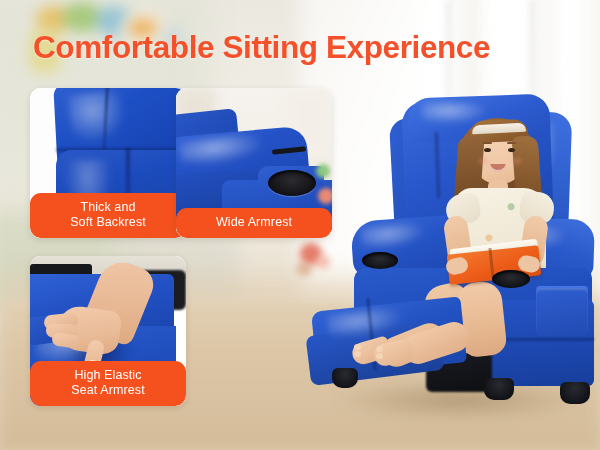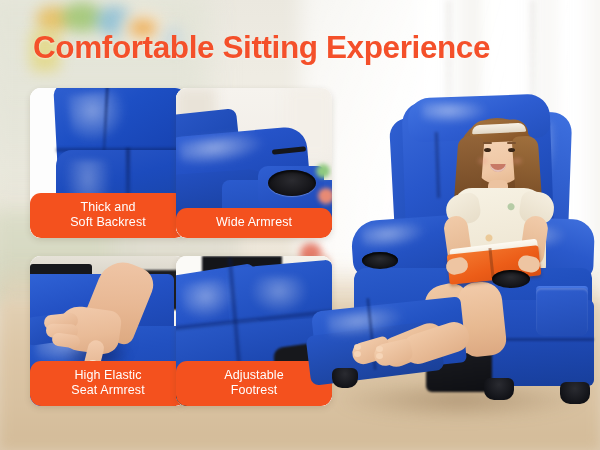--- a/index.html
+++ b/index.html
@@ -647,41 +647,20 @@
         <div class="finger f3"></div>
         <div class="finger thumb"></div>
         <div class="nail"></div>
       </div>
       <div class="badge">
         <span>High Elastic
 Seat Armrest</span>
       </div>
     </div>
 
-    <div class="card c4">
-      <div class="photo">
-        <div class="t4-bg"></div>
-        <div class="t4-whitetl"></div>
-        <div class="t4-darktop"></div>
-        <div class="t4-p1"></div>
-        <div class="t4-p2"></div>
-        <div class="t4-p3"></div>
-        <div class="t4-p4"></div>
-        <div class="t4-hl1"></div>
-        <div class="t4-hl2"></div>
-        <div class="t4-seamv"></div>
-        <div class="t4-seamh"></div>
-        <div class="t4-darkbr"></div>
-        <div class="t4-darkbl"></div>
-      </div>
-      <div class="badge">
-        <span>Adjustable
-Footrest</span>
-      </div>
-    </div>
   </div>
 
   <div class="hero">
     <div class="h-shadow"></div>
 
     <div class="h-wing-l"></div>
     <div class="h-wing-r"></div>
     <div class="h-wing-r-hl"></div>
     <div class="h-backrest"></div>
     <div class="h-headroll"></div>

